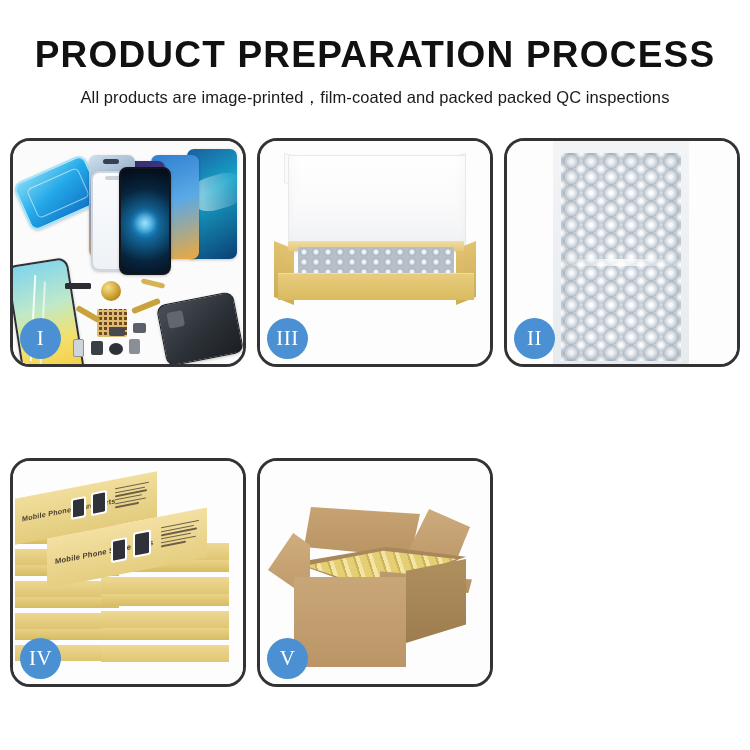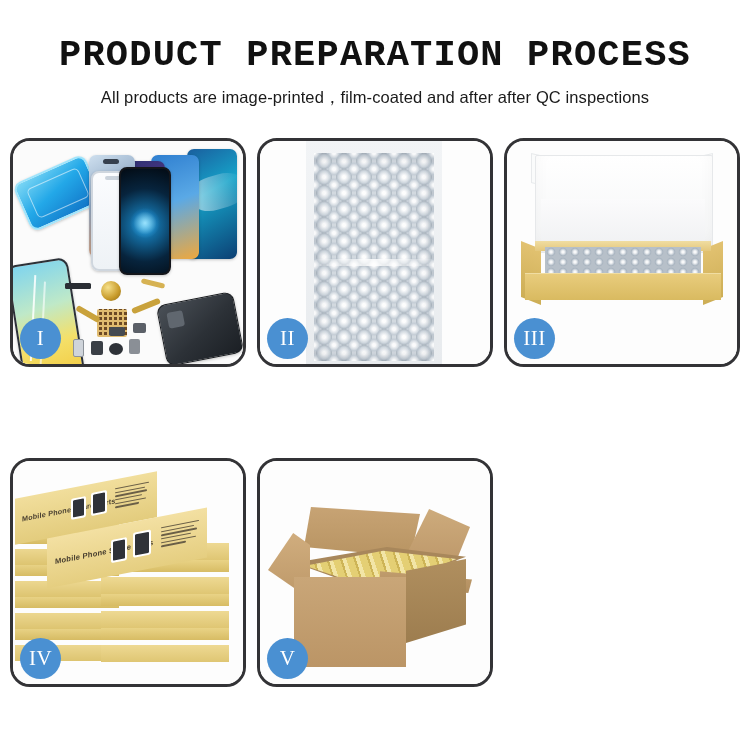--- a/index.html
+++ b/index.html
@@ -7,21 +7,21 @@
     width:750px;height:750px;
     background:#ffffff;
     font-family:"Liberation Sans", sans-serif;
     overflow:hidden;
   }
   .page{position:relative;width:750px;height:750px;}
 
   
   .header{padding-top:36px;text-align:center;}
   .title{
-    font-family:Liberation Mono, monospace;
+    font-family:Liberation Sans, sans-serif;
     font-size:37px;
     font-weight:700;
     letter-spacing:1.2px;
     color:#111111;
     line-height:1.05;
     white-space:nowrap;
   }
   .subtitle{
     margin-top:12px;
     font-family:"Liberation Sans", sans-serif;
@@ -306,21 +306,21 @@
     clip-path:polygon(18% 0,100% 20%,84% 86%,0 56%);
   }
 </style>
 </head>
 <body>
 
 <div class="page">
 
   <div class="header">
     <div class="title">PRODUCT PREPARATION PROCESS</div>
-    <div class="subtitle">All products are image-printed，film-coated and after after QC inspections</div>
+    <div class="subtitle">All products are image-printed，film-coated and packed packed QC inspections</div>
   </div>
 
   <div class="grid">
 
     <div class="panel">
       <div class="stage p1">
         <div class="ph film"></div>
         <div class="ph ph-a"></div>
         <div class="ph ph-b"></div>
         <div class="ph ph-c"></div>
@@ -340,40 +340,40 @@
         <div class="tiny" style="left:116px;top:198px;width:11px;height:15px;background:#8a8f96;"></div>
         <div class="tiny" style="left:60px;top:198px;width:9px;height:16px;background:#cfd4da;border:1px solid #8d939a;"></div>
         <div class="tiny" style="left:96px;top:186px;width:16px;height:9px;background:#454a51;"></div>
         <div class="tiny" style="left:120px;top:182px;width:13px;height:10px;background:#5b6068;"></div>
       </div>
       <div class="badge">I</div>
     </div>
 
     <div class="panel">
       <div class="stage">
-        <div class="wrapbg"></div>
-        <div class="bubbles"></div>
-        <div class="wrapsheen"></div>
-      </div>
-      <div class="badge">II</div>
-    </div>
-
-    <div class="panel">
-      <div class="stage">
         <div class="lidflapL"></div>
         <div class="lidflapR"></div>
         <div class="lid"></div>
         <div class="foam"></div>
         <div class="trayL"></div>
         <div class="trayR"></div>
         <div class="trayTop"></div>
         <div class="trayFill"></div>
         <div class="trayFront"></div>
       </div>
       <div class="badge">III</div>
+    </div>
+
+    <div class="panel">
+      <div class="stage">
+        <div class="wrapbg"></div>
+        <div class="bubbles"></div>
+        <div class="wrapsheen"></div>
+      </div>
+      <div class="badge">II</div>
     </div>
 
     <div class="panel">
       <div class="stage">
         <div class="stack">
 
           <div class="bx" style="left:2px;top:56px;width:104px;height:150px;">
             <div style="position:absolute;left:0;top:0;width:104px;height:16px;background:linear-gradient(180deg,#ecd790,#ddc470);"></div>
             <div style="position:absolute;left:0;top:16px;width:104px;height:11px;background:linear-gradient(180deg,#e8d285,#d6bb63);"></div>
             <div style="position:absolute;left:0;top:32px;width:104px;height:16px;background:linear-gradient(180deg,#ecd790,#ddc470);"></div>

